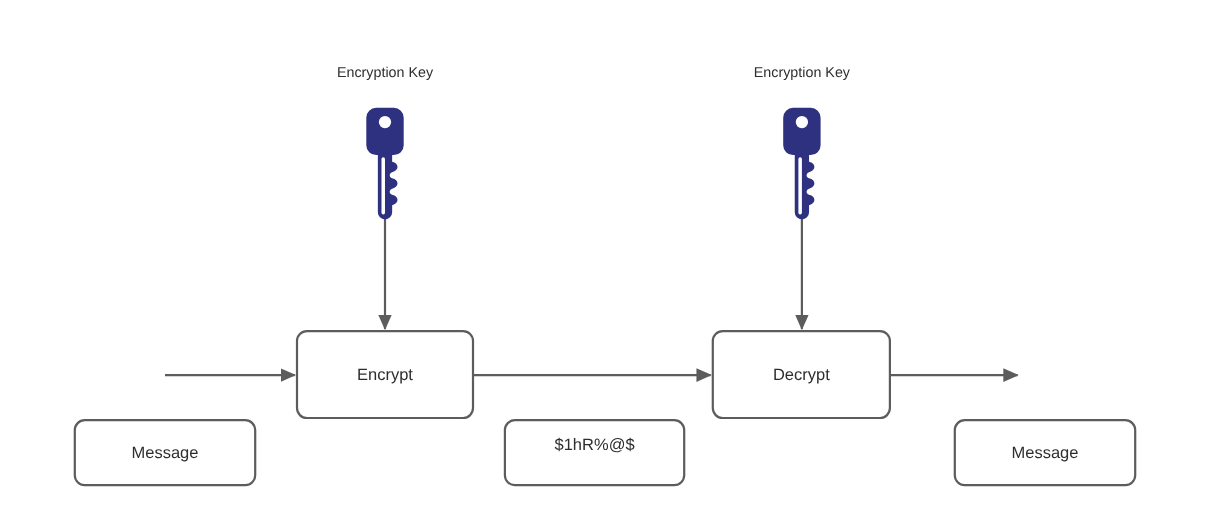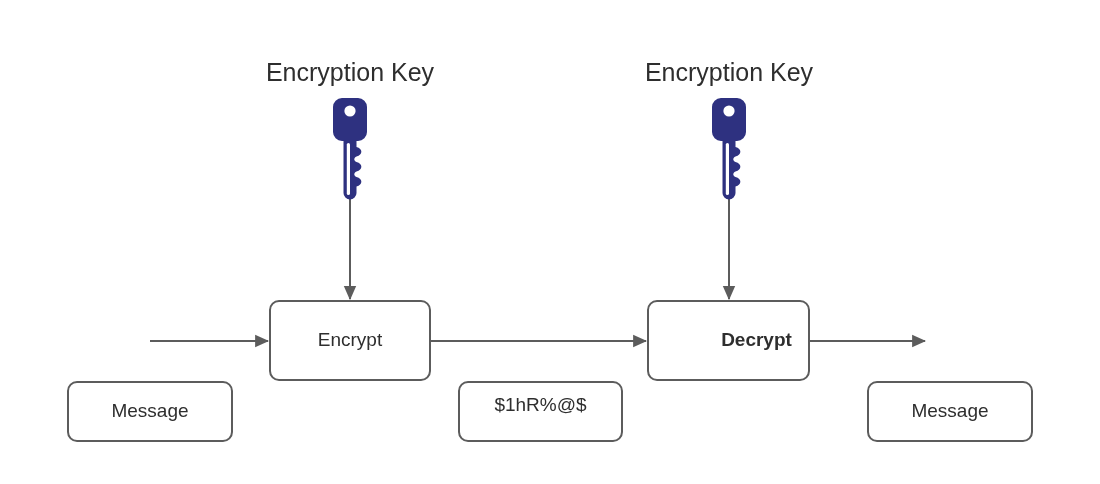--- a/index.html
+++ b/index.html
@@ -24,31 +24,31 @@
     width: 1100px;
     height: 484px;
   }
   .node-label {
     position: absolute;
     display: flex;
     align-items: center;
     justify-content: center;
     text-align: center;
     color: #2e2e2e;
-    font-size: 19px;
+    font-size: 15px;
     font-family: "Liberation Sans", sans-serif;
     line-height: 1.2;
     white-space: nowrap;
     pointer-events: none;
   }
   .key-caption {
     position: absolute;
     text-align: center;
     color: #2e2e2e;
-    font-size: 25px;
+    font-size: 13px;
     font-family: "Liberation Sans", sans-serif;
     white-space: nowrap;
   }
 </style>
 </head>
 <body>
 
 <div id="canvas">
 
   <svg id="diagram-svg" viewBox="0 0 1100 484">
@@ -83,19 +83,19 @@
           <circle cx="729" cy="111" r="5.6" fill="#ffffff"></circle>
           <rect x="725.8" y="143" width="3.2" height="52" rx="1.6" fill="#ffffff"></rect>
         </g>
       </g>
   </svg>
 
   <div id="labels-layer">
       <div class="node-label" style="left: 68px; top: 382px; width: 164px; height: 59px;">Message</div>
       <div class="node-label" style="left: 270px; top: 301px; width: 160px; height: 79px;">Encrypt</div>
       <div class="node-label" style="left: 459px; top: 382px; width: 163px; height: 46px;">$1hR%@$</div>
-      <div class="node-label" style="left: 676px; top: 301px; width: 161px; height: 79px; font-weight: bold;">Decrypt</div>
+      <div class="node-label" style="left: 648px; top: 301px; width: 161px; height: 79px;">Decrypt</div>
       <div class="node-label" style="left: 868px; top: 382px; width: 164px; height: 59px;">Message</div>
       <div class="key-caption" style="left: 200px; top: 58px; width: 300px;">Encryption Key</div>
       <div class="key-caption" style="left: 579px; top: 58px; width: 300px;">Encryption Key</div>
     </div>
 
 </div>
 
 </body></html>

